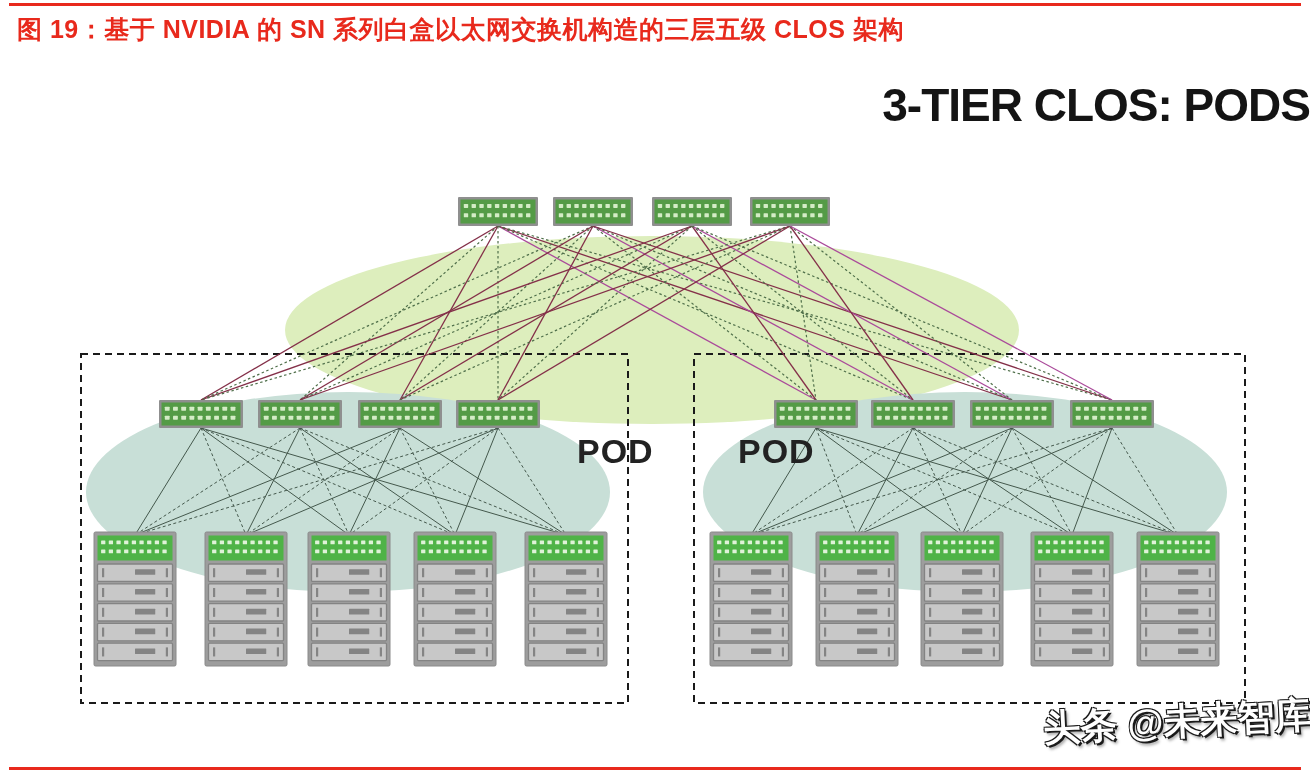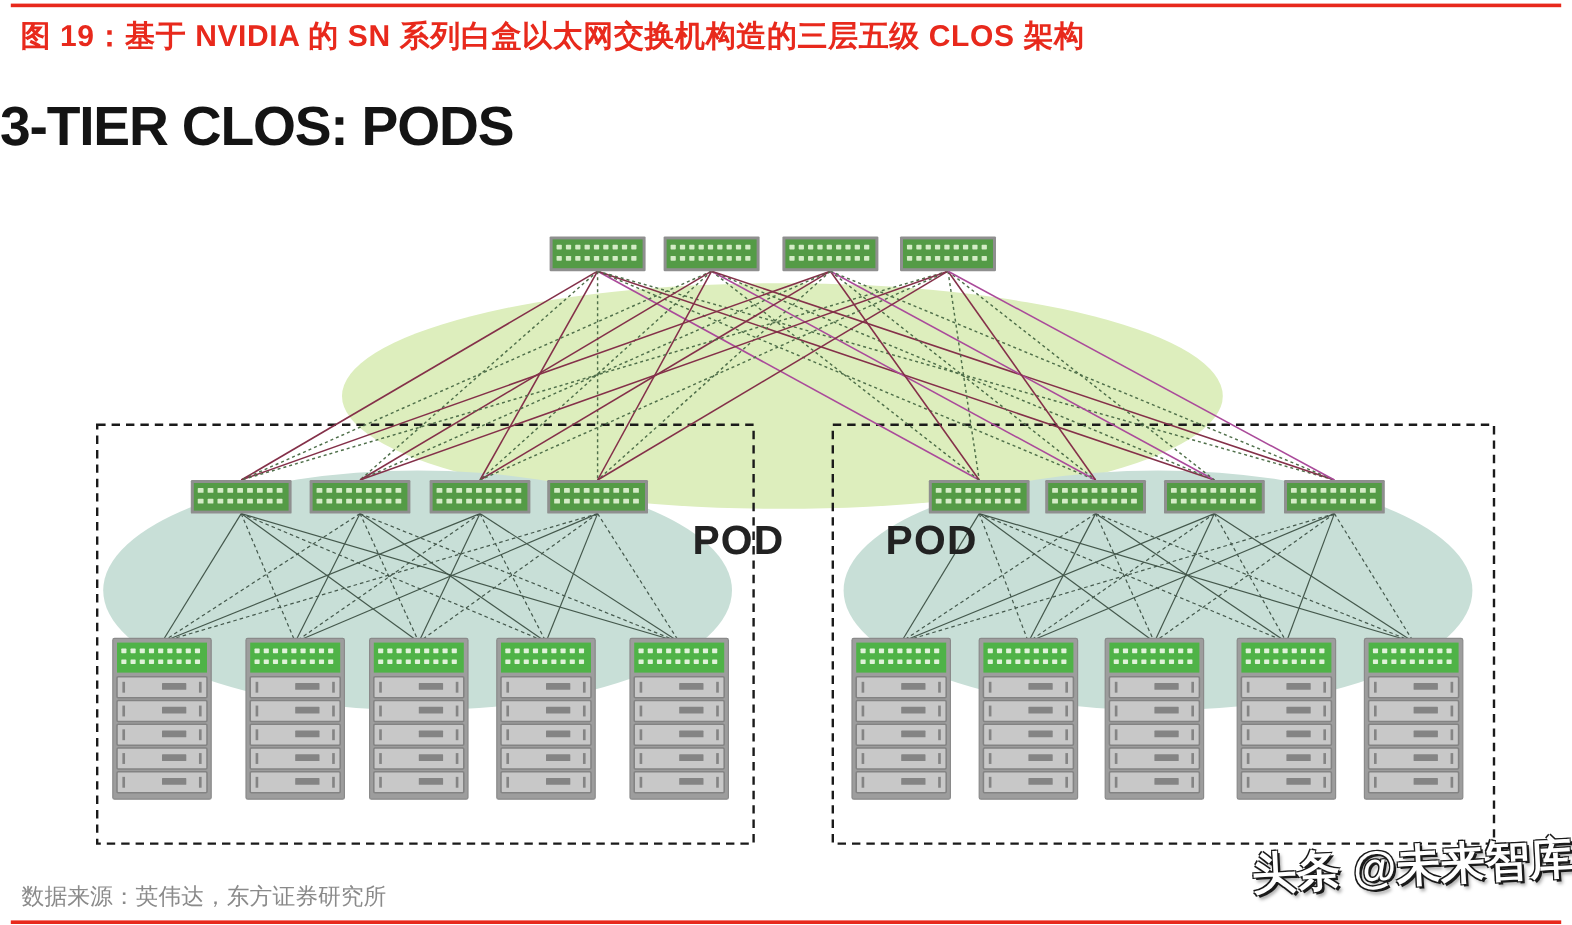--- a/index.html
+++ b/index.html
@@ -7,21 +7,21 @@
     position:relative; width:1310px; height:771px; background:#ffffff;
     overflow:hidden; font-family:"Liberation Sans", sans-serif;text-decoration:underline;
   }
   .top-rule { position:absolute; top:3px; left:9px; right:9px; height:3px; background:var(--accent,#e8291c); }
   .bottom-rule { position:absolute; bottom:1px; left:9px; right:9px; height:3px; background:var(--accent,#e8291c); }
   .figure-title {
     position:absolute; top:13px; left:17px; font-size:25px; font-weight:bold;
     color:var(--accent,#e8291c); letter-spacing:0.5px; white-space:nowrap;
   }
   .diagram-title {
-    position:absolute; top:78px; left:0; width:100%; text-align:left;
+    position:absolute; top:78px; left:0; width:100%; text-align:right;
     font-size:46px; font-weight:bold; color:#141414; letter-spacing:-1px;
   }
   svg.net { position:absolute; left:0; top:0; }
   .pod-label {
     position:absolute; font-size:34px; font-weight:bold; color:#222;
     letter-spacing:1px;
     margin-left:32px;
   }
   .pod-label.left-pod  { left:545px; top:432px; }
   .pod-label.right-pod { left:706px; top:432px; }
@@ -938,16 +938,15 @@
           <rect x="1145" y="647.3760000000001" width="2.2" height="9.048000000000002" fill="#848484"></rect>
           <rect x="1178" y="648.4200000000001" width="20.25" height="5.5680000000000005" fill="#848484" rx="0.5"></rect>
           <rect x="1208.8" y="647.3760000000001" width="2.2" height="9.048000000000002" fill="#848484"></rect>
         </g>
       </g>
     </svg>
 
   <div class="pod-label left-pod">POD</div>
   <div class="pod-label right-pod">POD</div>
 
-  <div class="source-note">数据来源：英伟达，东方证券研究所</div>
   <div class="watermark">头条 @未来智库</div>
   <div class="bottom-rule"></div>
 </div>
 
 </body></html>

